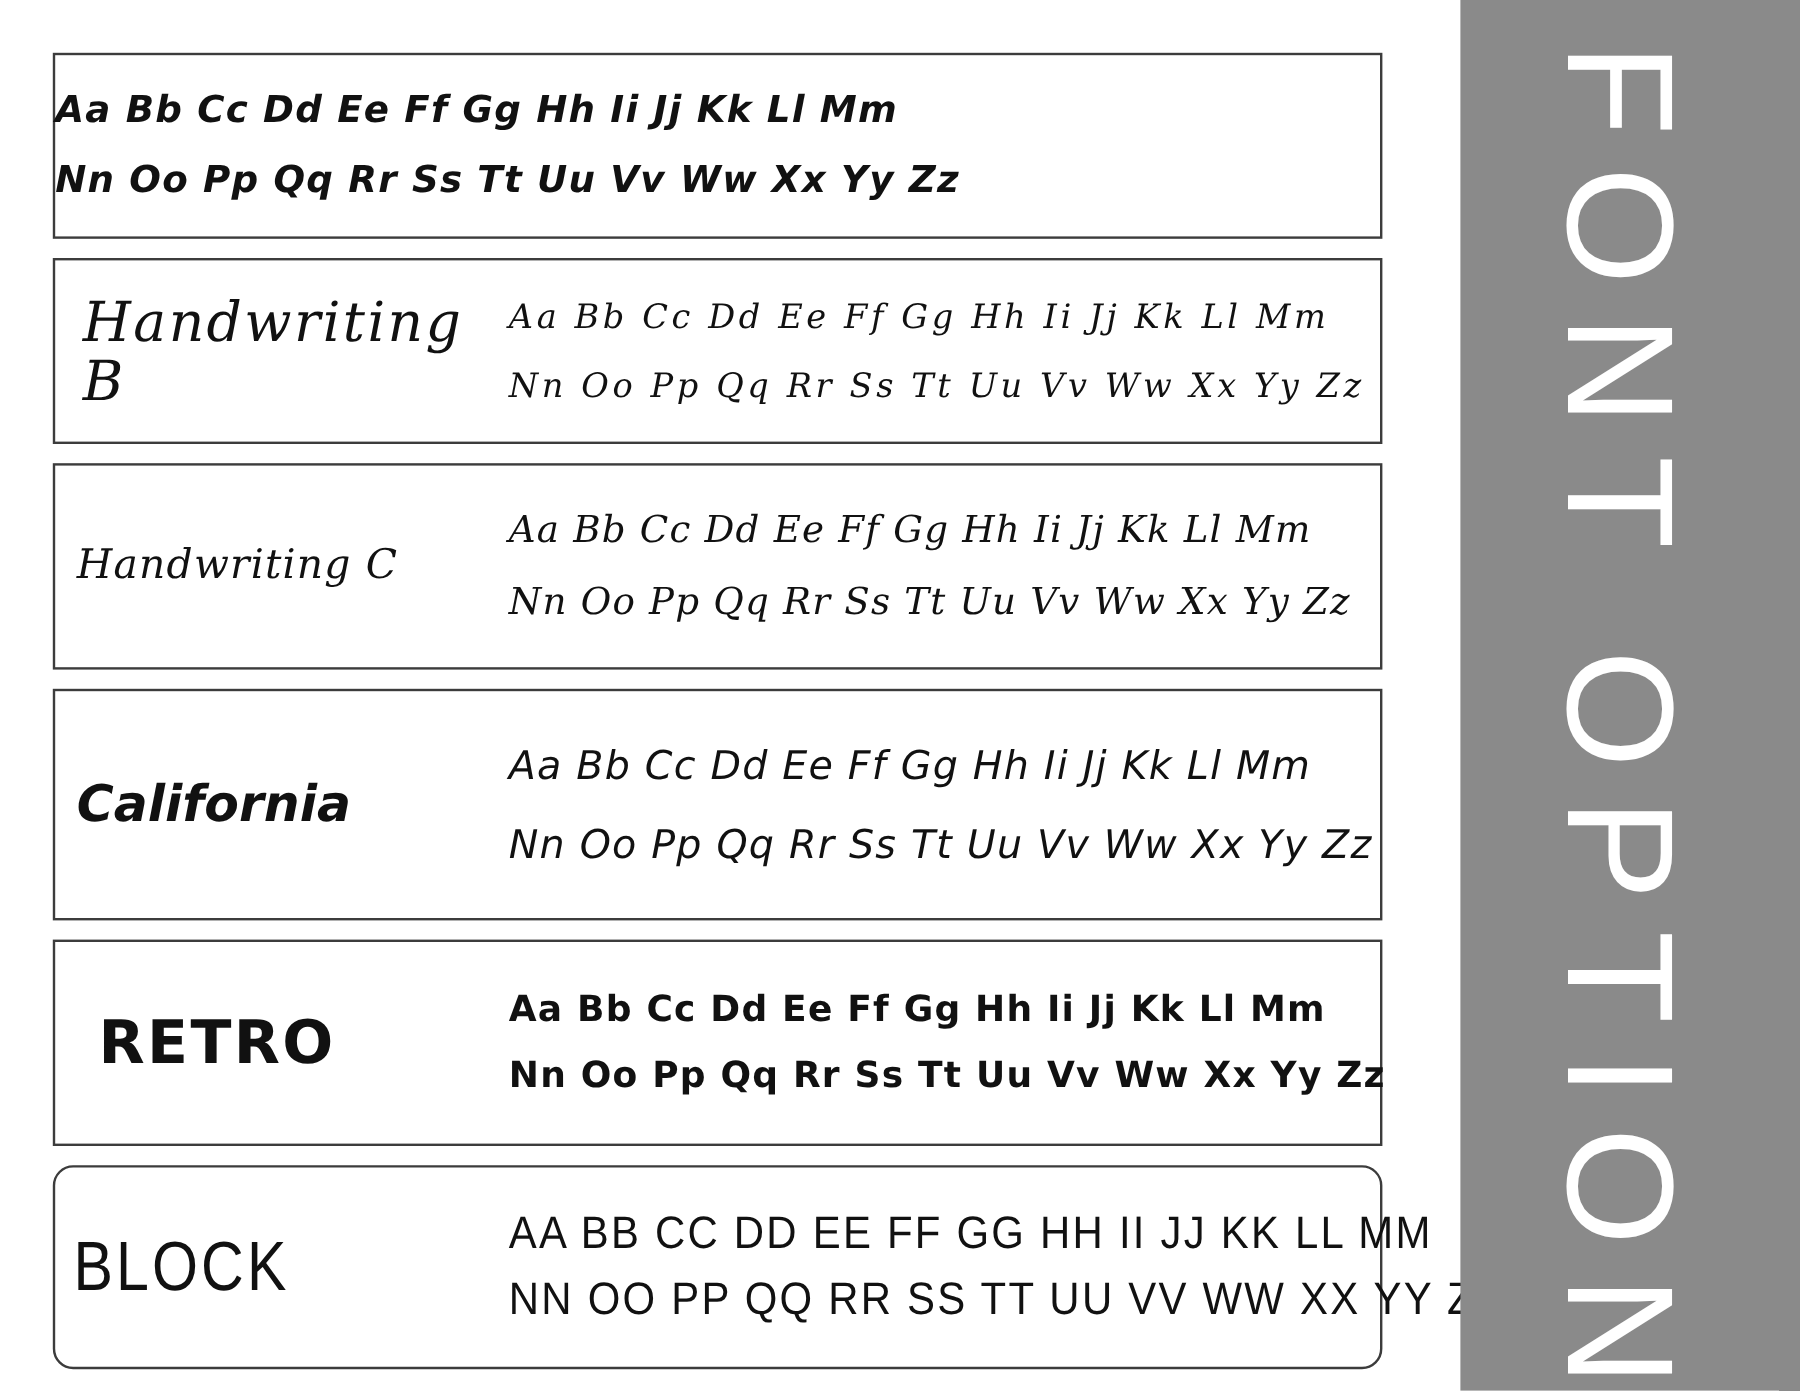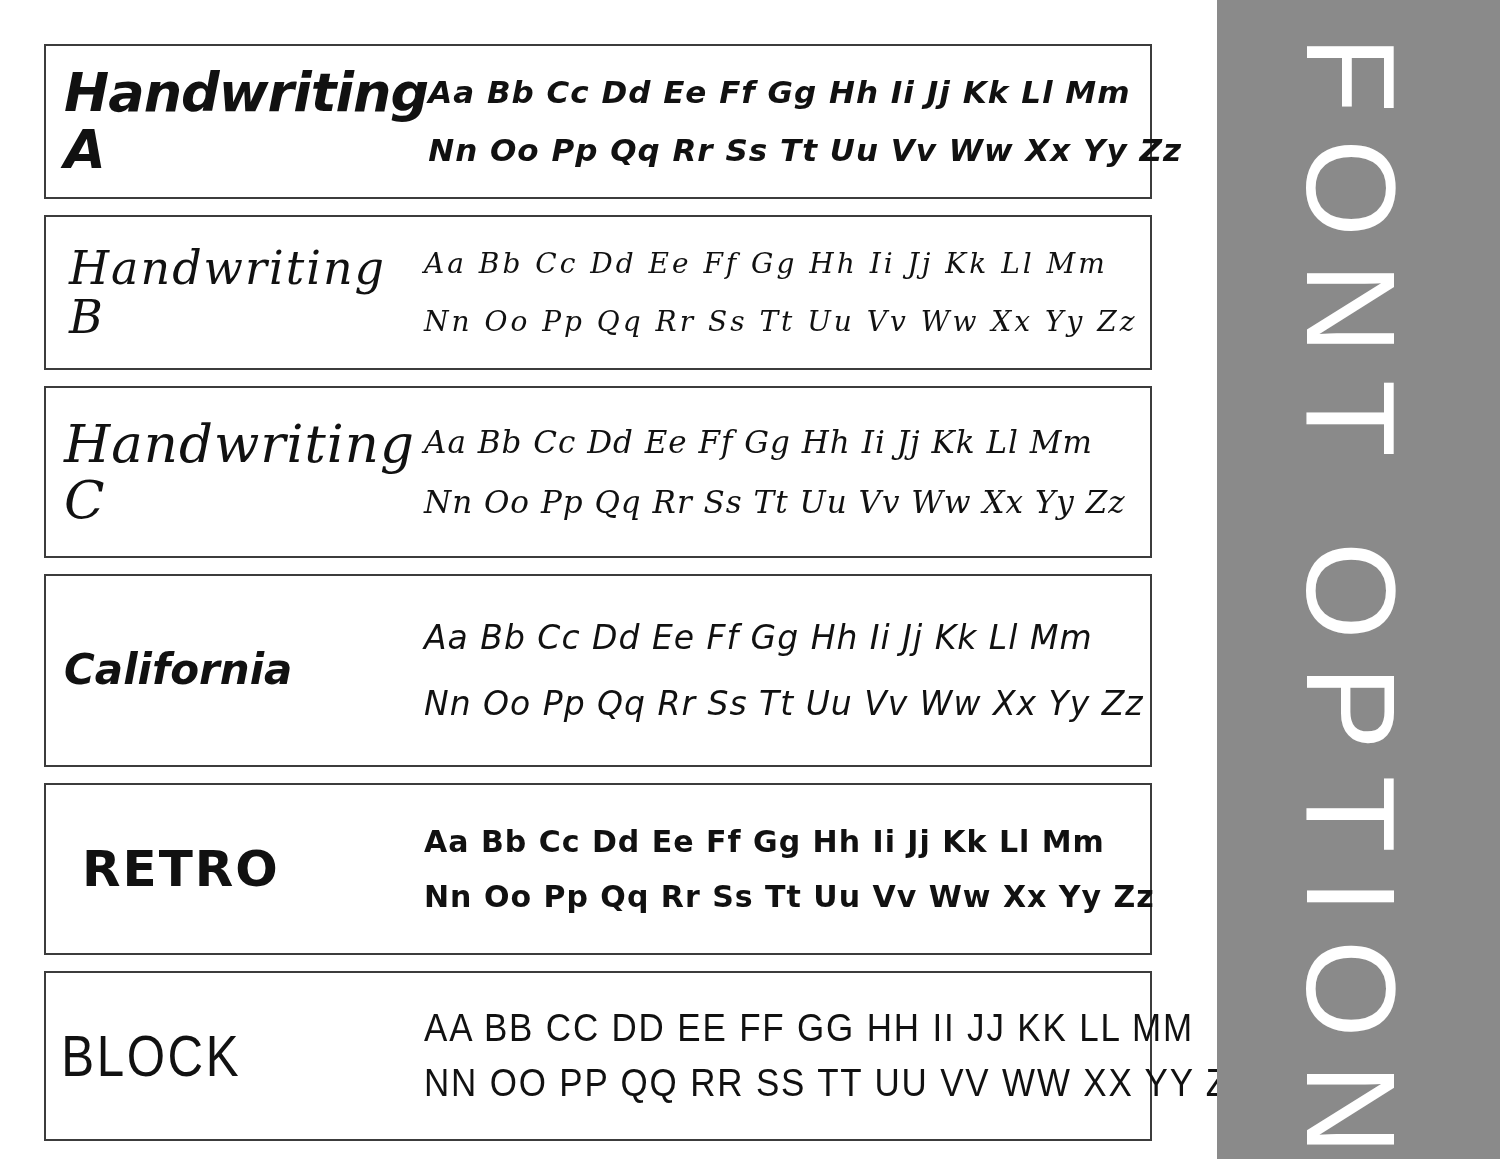--- a/index.html
+++ b/index.html
@@ -114,21 +114,21 @@
     font-weight: 300;
     font-style: italic;
     line-height: 2.05;
     letter-spacing: 3px;
   }
 
   
   .row-c { height: 172px; }
   .row-c .name {
     font-family: "DejaVu Serif", serif;
-    font-size: 53px;
+    font-size: 34px;
     font-weight: 400;
     font-style: italic;
     letter-spacing: 1px;
   }
   .row-c .alphabet {
     font-family: "DejaVu Serif", serif;
     font-size: 31px;
     font-weight: 400;
     font-style: italic;
     line-height: 1.95;
@@ -164,21 +164,21 @@
   }
   .row-retro .alphabet {
     font-family: "DejaVu Sans", sans-serif;
     font-size: 30px;
     font-weight: 700;
     line-height: 1.85;
     letter-spacing: 1px;
   }
 
   
-  .row-block { height: 170px; }
+  .row-block { height: 170px; border-radius: 17px; }
   .row-block .name {
     font-family: "Liberation Sans Narrow", "Liberation Sans", sans-serif;
     font-size: 58px;
     font-weight: 400;
     letter-spacing: 3px;
     transform: scaleX(0.85);
     transform-origin: left center;
   }
   .row-block .alphabet {
     font-family: "Liberation Sans Narrow", "Liberation Sans", sans-serif;
@@ -191,21 +191,20 @@
   }
 </style>
 </head>
 <body>
 
 <div class="page">
 
   <div class="rows">
 
     <div class="row row-a">
-      <div class="name">Handwriting A</div>
       <div class="alphabet">
         <span class="alpha-line">Aa Bb Cc Dd Ee Ff Gg Hh Ii Jj Kk Ll Mm</span>
         <span class="alpha-line">Nn Oo Pp Qq Rr Ss Tt Uu Vv Ww Xx Yy Zz</span>
       </div>
     </div>
 
     <div class="row row-b">
       <div class="name">Handwriting B</div>
       <div class="alphabet">
         <span class="alpha-line">Aa Bb Cc Dd Ee Ff Gg Hh Ii Jj Kk Ll Mm</span>

